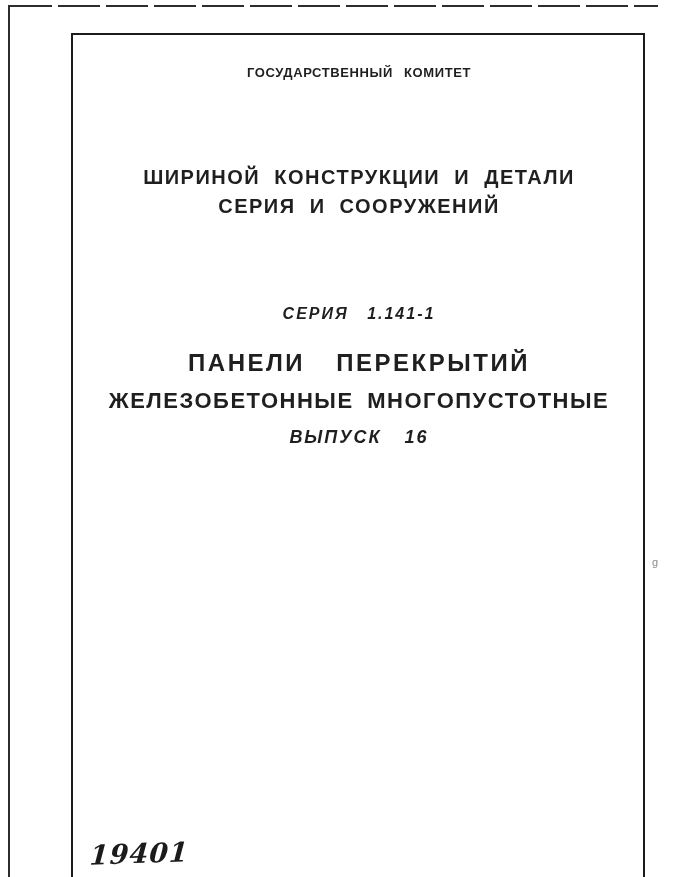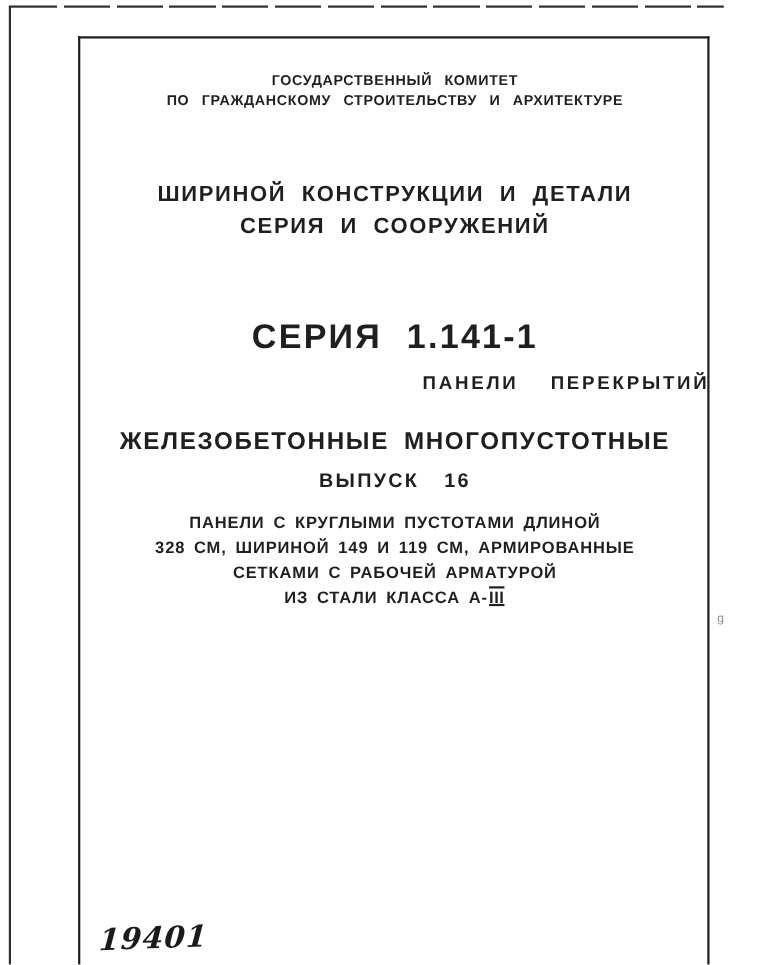--- a/index.html
+++ b/index.html
@@ -63,44 +63,45 @@
     word-spacing: 7px;
   }
   .series-heading {
     top: 163px;
     font-size: 20px;
     line-height: 29px;
     letter-spacing: 1.5px;
     word-spacing: 7px;
   }
   .series-number {
-    top: 288px;
-    font-size: 31px;
+    top: 305px;
+    font-size: 16px;
     letter-spacing: 2px;
     word-spacing: 12px;
+    font-style: italic;
   }
   .title-1 {
-    top: 339px;
-    font-size: 17px;
+    top: 349px;
+    font-size: 24px;
     letter-spacing: 2.5px;
     word-spacing: 22px;
-    text-align: right;
   }
   .title-2 {
     top: 388px;
     font-size: 22px;
     letter-spacing: 1.5px;
     word-spacing: 6px;
     text-align: center;
   }
   .issue {
     top: 427px;
     font-size: 18px;
     letter-spacing: 2px;
     word-spacing: 16px;
+    font-style: italic;
   }
   .subtitle {
     top: 465px;
     font-size: 15px;
     line-height: 22.5px;
     letter-spacing: 0.8px;
     word-spacing: 3px;
   }
   .steel-class {
     text-decoration-line: underline overline;
@@ -133,39 +134,32 @@
 </head>
 <body>
 
 <div class="page">
 
   <div class="outer-border"></div>
   <div class="inner-frame"></div>
 
   <div class="tblock org">
     <div>ГОСУДАРСТВЕННЫЙ КОМИТЕТ</div>
-    <div>ПО ГРАЖДАНСКОМУ СТРОИТЕЛЬСТВУ И АРХИТЕКТУРЕ</div>
   </div>
 
   <div class="tblock series-heading">
     <div>ШИРИНОЙ КОНСТРУКЦИИ И ДЕТАЛИ</div>
     <div>СЕРИЯ И СООРУЖЕНИЙ</div>
   </div>
 
   <div class="tblock series-number">СЕРИЯ 1.141-1</div>
 
   <div class="tblock title-1">ПАНЕЛИ ПЕРЕКРЫТИЙ</div>
   <div class="tblock title-2">ЖЕЛЕЗОБЕТОННЫЕ МНОГОПУСТОТНЫЕ</div>
 
   <div class="tblock issue">ВЫПУСК 16</div>
 
-  <div class="tblock subtitle">
-    <div>ПАНЕЛИ С КРУГЛЫМИ ПУСТОТАМИ ДЛИНОЙ</div>
-    <div>328 СМ, ШИРИНОЙ 149 И 119 СМ, АРМИРОВАННЫЕ</div>
-    <div>СЕТКАМИ С РАБОЧЕЙ АРМАТУРОЙ</div>
-    <div><span>ИЗ СТАЛИ КЛАССА А-</span><span class="steel-class">III</span></div>
-  </div>
 
   <div class="watermark">gbi22.ru</div>
 
   <div class="handwritten">19401</div>
 
 </div>
 
 </body></html>

